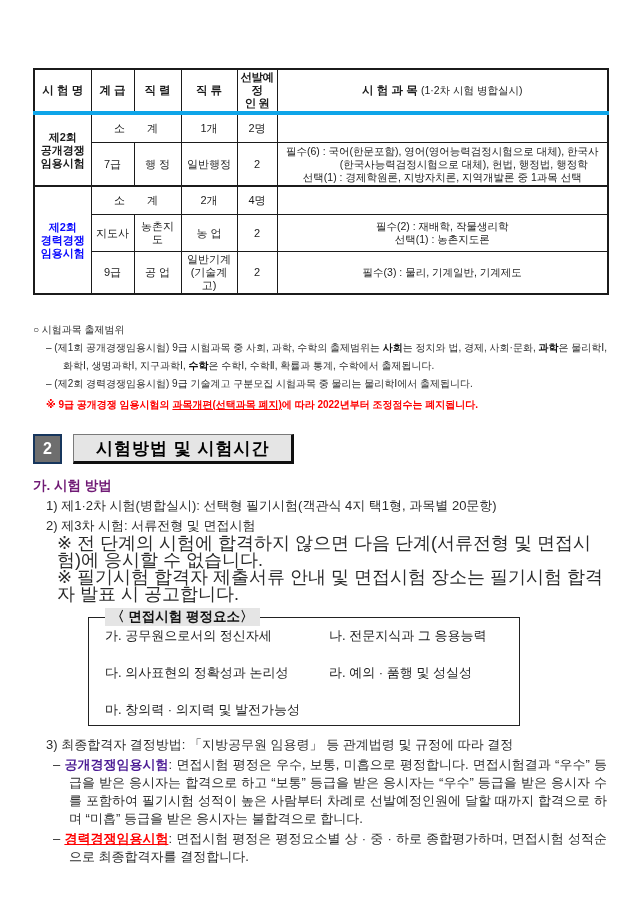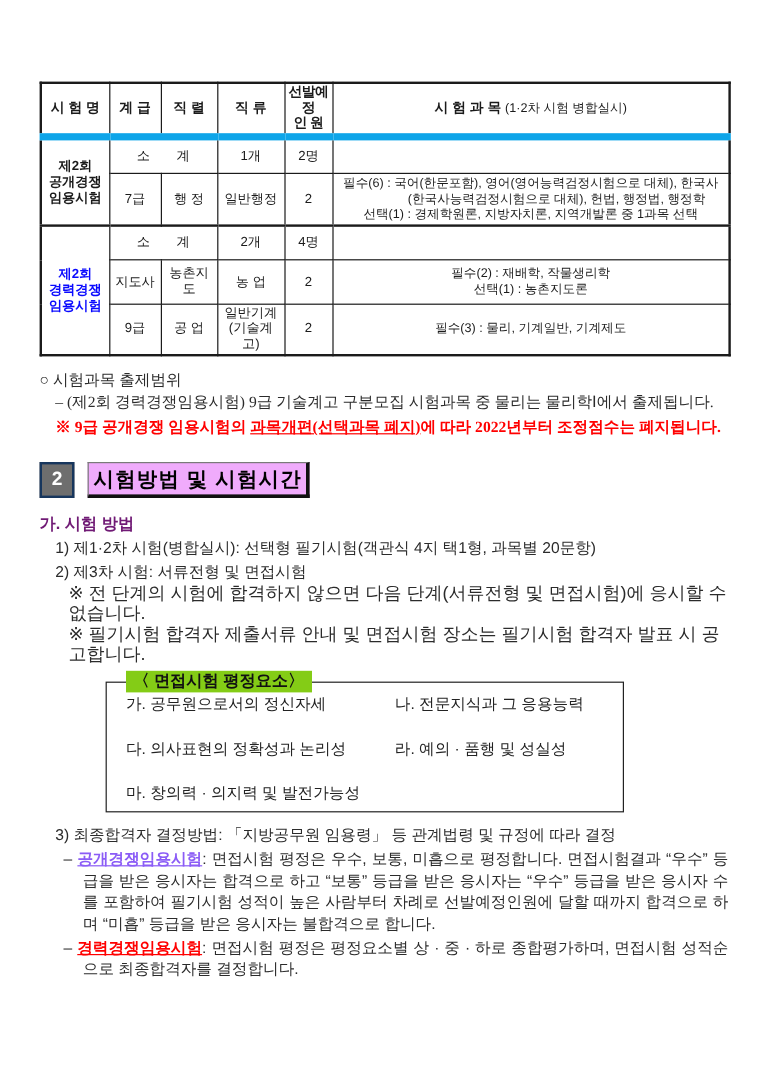--- a/index.html
+++ b/index.html
@@ -6,66 +6,66 @@
   body{width:640px;height:906px;overflow:hidden;
        font-family:"Liberation Sans","DejaVu Sans",sans-serif;color:#2b2b2b;}
   .page{box-sizing:border-box;width:640px;height:906px;padding:68px 33px 0 33px;}
   .preline{white-space:pre-line;}
 
   
   table.exam{border-collapse:collapse;width:574px;table-layout:fixed;
              font-size:11px;color:#1b1b1b;border:2px solid #1b1b1b;}
   table.exam th,table.exam td{border:1px solid #1b1b1b;padding:1px 2px;
              text-align:center;vertical-align:middle;line-height:13px;}
-  tr.head th{font-weight:bold;font-size:11.5px;height:24px;border-bottom:6px solid #0ea5e9;}
+  tr.head th{font-weight:bold;font-size:11.5px;height:24px;border-bottom:4px solid #0ea5e9;}
   th .sub-norm{font-weight:normal;font-size:10.5px;}
   .small-head{font-size:9px;line-height:10px;letter-spacing:-0.5px;}
   td.examname{font-weight:bold;font-size:11px;line-height:14px;}
   td.examname.blue{color:#0a0aff;}
   td.bold{font-weight:normal;}
   tr.r-subtotal td{height:25px;}
   tr.r-open2 td{height:40px;}
   tr.r-car2 td{height:34px;}
   tr.r-car3 td{height:34px;}
   tr.groupsep td{border-top:2px solid #1b1b1b;}
   td.subjects{text-align:left;font-size:10.5px;padding:2px 4px 2px 6px;line-height:13.5px;}
   td.subjects .hang{padding-left:43px;text-indent:-43px;}
 
   
-  .sec-scope{margin-top:11px;font-size:13px;line-height:18px;text-align:justify;color:#2b2b2b;font-family:Liberation Serif, serif;}
+  .sec-scope{margin-top:26px;font-size:10px;line-height:18px;text-align:justify;color:#2b2b2b;}
   .p-circ{padding-left:14px;text-indent:-14px;margin:0;}
   .p-dash{margin:0 0 0 13px;padding-left:17px;text-indent:-17px;}
   .p-note{margin:0 0 0 30px;}
   .p-rednote{margin:3px 0 0 13px;color:#ff0000;font-weight:bold;}
   b.k{font-weight:bold;color:#111;}
   .u{text-decoration:underline;}
 
   
   .sec2-head{margin-top:20px;display:flex;align-items:stretch;gap:11px;height:30px;}
   .badge{box-sizing:border-box;width:29px;background:#6e6e6e;color:#ffffff;
          border:2px solid #17365d;font-weight:bold;font-size:16px;
          display:flex;align-items:center;justify-content:center;}
-  .titlebox{box-sizing:border-box;background:#f0abfc;color:#000;
+  .titlebox{box-sizing:border-box;background:#e5e5e5;color:#000;
             border:1px solid #7a7a7a;border-right:3px solid #101010;border-bottom:3px solid #101010;
-            padding:0 4px;font-size:17px;font-weight:bold;letter-spacing:1px;
+            padding:0 22px;font-size:17px;font-weight:bold;letter-spacing:1px;
             display:flex;align-items:center;}
 
   
   .sec-method{margin-top:13px;font-size:13px;line-height:18px;color:#2b2b2b;}
   .m-head{font-weight:bold;font-size:13.5px;color:#701a75;margin:0;}
   .m-item{margin:2px 0 0 13px;}
-  .m-note{margin:0 0 0 24px;font-size:15px;line-height:17px;}
+  .m-note{margin:0 0 0 24px;font-size:18px;line-height:17px;}
   .ibox{position:relative;box-sizing:border-box;width:432px;margin:14px 0 10px 55px;
         border:1.6px solid #222;padding:9px 10px 6px 16px;}
-  .ibox-legend{position:absolute;top:-10px;left:16px;background:#84cc16;
+  .ibox-legend{position:absolute;top:-10px;left:16px;background:#e5e5e5;
                padding:0 6px;font-weight:bold;font-size:13.5px;color:#111;}
   .ibox-grid{display:grid;grid-template-columns:224px 1fr;row-gap:19px;font-size:13px;color:#222;}
   .ibox-grid .span2{grid-column:1 / span 2;}
   .m-result{margin:2px 0 0 20px;padding-left:16px;text-indent:-16px;text-align:justify;}
-  .term-blue{color:#8b5cf6;font-weight:bold;text-decoration:underline;}
+  .term-blue{color:#4c1d95;font-weight:bold;}
   .term-red{color:#ff0000;font-weight:bold;text-decoration:underline;}
   .m-resnote{margin:3px 0 3px 36px;padding-left:14px;text-indent:-14px;
              font-size:12.4px;line-height:17px;text-align:justify;}
 </style>
 </head>
 <body>
 
 <div class="page">
 
   <table class="exam">
@@ -133,20 +133,21 @@
       <td>2</td>
       <td class="subjects">
         <div class="hang">필수(3) : 물리, 기계일반, 기계제도</div>
       </td>
     </tr>
   </tbody>
     </table>
 
   <div class="sec-scope">
     <p class="p-circ">○ 시험과목 출제범위</p>
+    <p class="p-dash"><span>– (제1회 공개경쟁임용시험) 9급 시험과목 중 사회, 과학, 수학의 출제범위는 </span><b class="k">사회</b><span>는 정치와 법, 경제, 사회·문화, </span><b class="k">과학</b><span>은 물리학Ⅰ, 화학Ⅰ, 생명과학Ⅰ, 지구과학Ⅰ, </span><b class="k">수학</b><span>은 수학Ⅰ, 수학Ⅱ, 확률과 통계, 수학에서 출제됩니다.</span></p>
     <p class="p-dash">– (제2회 경력경쟁임용시험) 9급 기술계고 구분모집 시험과목 중 물리는 물리학Ⅰ에서 출제됩니다.</p>
     <p class="p-rednote"><span>※ 9급 공개경쟁 임용시험의 </span><span class="u">과목개편(선택과목 폐지)</span><span>에 따라 2022년부터 조정점수는 폐지됩니다.</span></p>
   </div>
 
   <div class="sec2-head">
     <div class="badge">2</div>
     <div class="titlebox">시험방법 및 시험시간</div>
   </div>
 
   <div class="sec-method">

